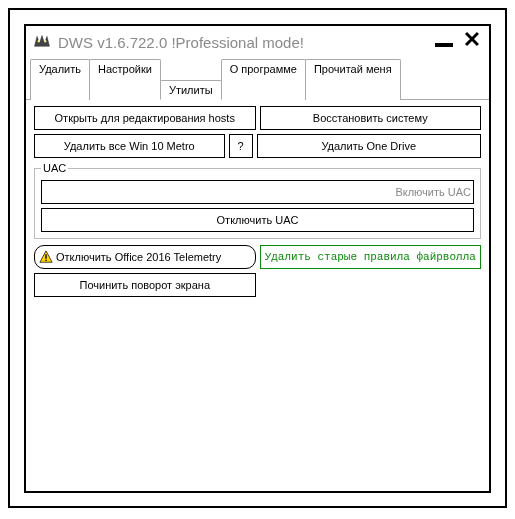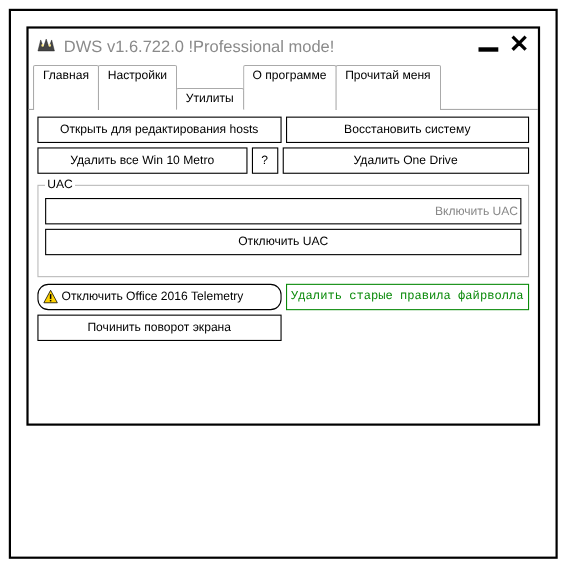--- a/index.html
+++ b/index.html
@@ -17,21 +17,21 @@
     border: 2px solid #000;
     margin: 8px;
     height: 500px;
     background: #fff;
     position: relative;
   }
   .window {
     margin: 14px;
     border: 2px solid #000;
     background: #fff;
-    height: 363px;
+    height: 469px;
     display: flex;
     flex-direction: column;
   }
   .titlebar {
     display: flex;
     align-items: center;
     padding: 4px 6px 2px 6px;
     height: 30px;
   }
   .app-icon {
@@ -127,21 +127,21 @@
   .btn.small { flex: 0 0 24px; }
   .btn.disabled { color: #888; text-align: right; }
   .group-row {
     display: flex;
     gap: 8px;
     margin-bottom: 6px;
   }
   fieldset.group {
     border: 1px solid #bbb;
     margin: 0;
-    padding: 6px 6px 19px 6px;
+    padding: 6px 6px 6px 6px;
     flex: 1;
   }
   fieldset.group legend {
     font-size: 11px;
     padding: 0 2px;
     color: #000;
   }
   .group .btn { width: 100%; margin-bottom: 4px; }
   .group .btn:last-child { margin-bottom: 0; }
   .btn.warn {
@@ -179,21 +179,21 @@
         </svg>
       </span>
       <span class="title-text">DWS v1.6.722.0  !Professional mode!</span>
       <div class="win-controls">
         <div class="minimize-btn"></div>
         <div class="close-btn">✕</div>
       </div>
     </div>
 
     <div class="tabstrip">
-      <div class="tab">Главная</div>
+      <div class="tab">Удалить</div>
       <div class="tab">Настройки</div>
       <div class="tab active">Утилиты</div>
       <div class="tab">О программе</div>
       <div class="tab">Прочитай меня</div>
     </div>
 
     <div class="content">
 
       <div class="row">
         <div class="btn half">Открыть для редактирования hosts</div>

